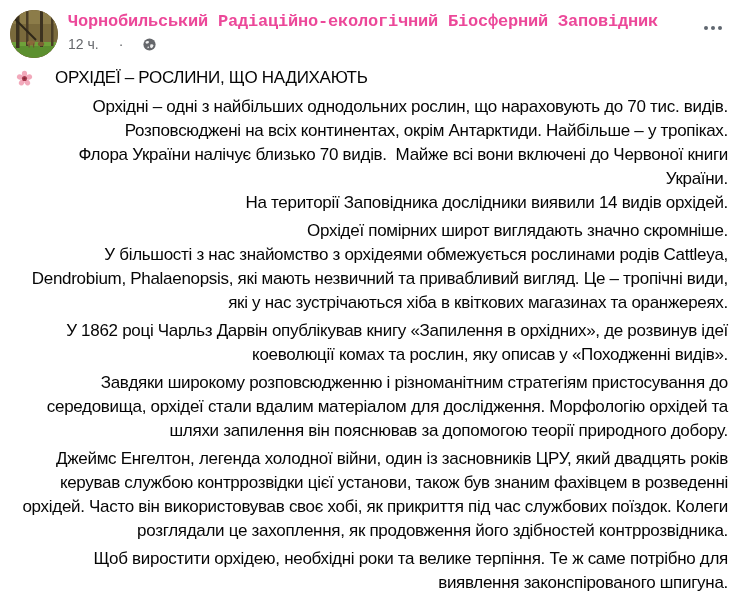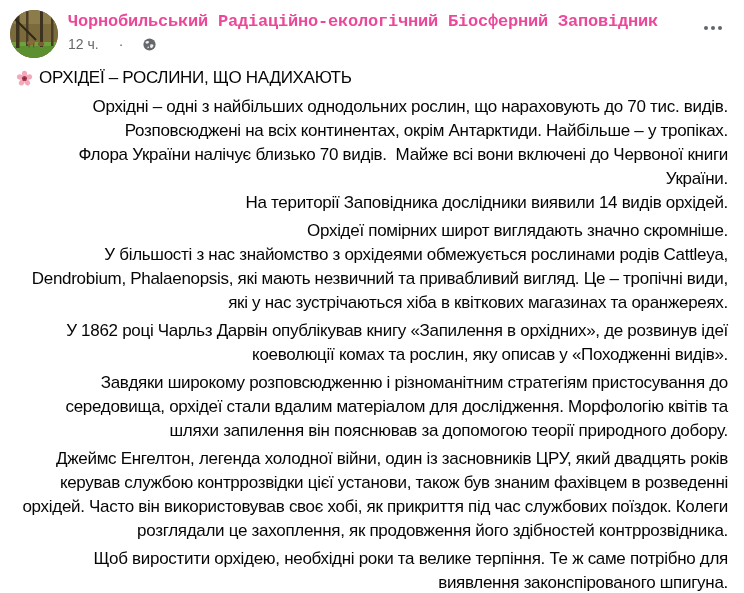--- a/index.html
+++ b/index.html
@@ -26,21 +26,21 @@
   .globe{display:inline-flex;align-items:center;}
   .more-btn{
     position:absolute;right:18px;top:20px;display:flex;gap:3px;align-items:center;
     cursor:pointer;padding:6px 4px;border-radius:6px;
   }
   .more-btn i{width:4px;height:4px;border-radius:50%;background:#606770;display:block;}
   .post-body{
     padding:8px 16px 0 16px;color:#050505;font-size:17px;line-height:24px;
     letter-spacing:-0.3px;
   }
-  .post-title{display:flex;align-items:center;gap:6px;margin:0 0 5px 0;}
+  .post-title{display:flex;align-items:center;gap:22px;margin:0 0 5px 0;}
   .post-title .t{white-space:pre-wrap;}
   .blossom{flex:0 0 auto;display:inline-flex;}
   .paragraph{margin:0 0 4px 0;text-align:right;}
   .pline{white-space:pre-wrap;}
 </style>
 </head>
 <body>
 
 <div class="post">
 
@@ -116,21 +116,21 @@
         <div class="pline">На території Заповідника дослідники виявили 14 видів орхідей.</div>
       </div>
       <div class="paragraph">
         <div class="pline">Орхідеї помірних широт виглядають значно скромніше.</div>
         <div class="pline">У більшості з нас знайомство з орхідеями обмежується рослинами родів Cattleya, Dendrobium, Phalaenopsis, які мають незвичний та привабливий вигляд. Це – тропічні види, які у нас зустрічаються хіба в квіткових магазинах та оранжереях.</div>
       </div>
       <div class="paragraph">
         <div class="pline">У 1862 році Чарльз Дарвін опублікував книгу «Запилення в орхідних», де розвинув ідеї коеволюції комах та рослин, яку описав у «Походженні видів».</div>
       </div>
       <div class="paragraph">
-        <div class="pline">Завдяки широкому розповсюдженню і різноманітним стратегіям пристосування до середовища, орхідеї стали вдалим матеріалом для дослідження. Морфологію квітів та шляхи запилення він пояснював за допомогою теорії природного добору.</div>
+        <div class="pline">Завдяки широкому розповсюдженню і різноманітним стратегіям пристосування до середовища, орхідеї стали вдалим матеріалом для дослідження. Морфологію орхідей та шляхи запилення він пояснював за допомогою теорії природного добору.</div>
       </div>
       <div class="paragraph">
         <div class="pline">Джеймс Енгелтон, легенда холодної війни, один із засновників ЦРУ, який двадцять років керував службою контррозвідки цієї установи, також був знаним фахівцем в розведенні орхідей. Часто він використовував своє хобі, як прикриття під час службових поїздок. Колеги розглядали це захоплення, як продовження його здібностей контррозвідника.</div>
       </div>
       <div class="paragraph">
         <div class="pline">Щоб виростити орхідею, необхідні роки та велике терпіння. Те ж саме потрібно для виявлення законспірованого шпигуна.</div>
       </div>
     </div>
 
 </div>

